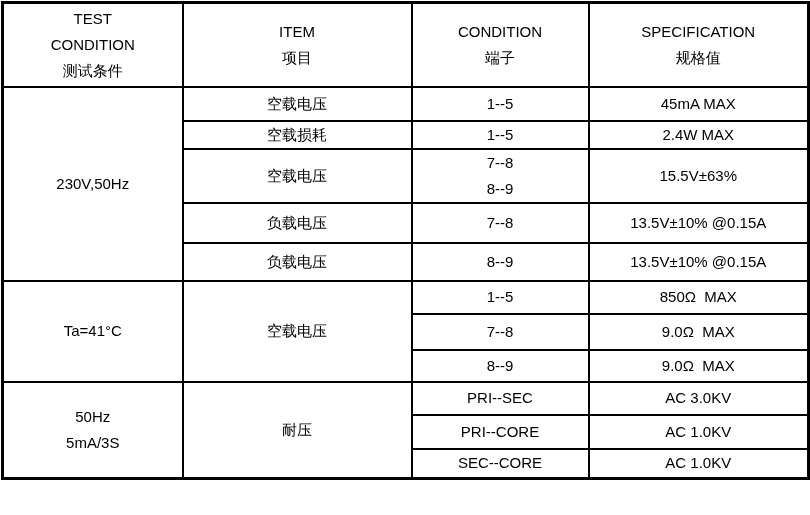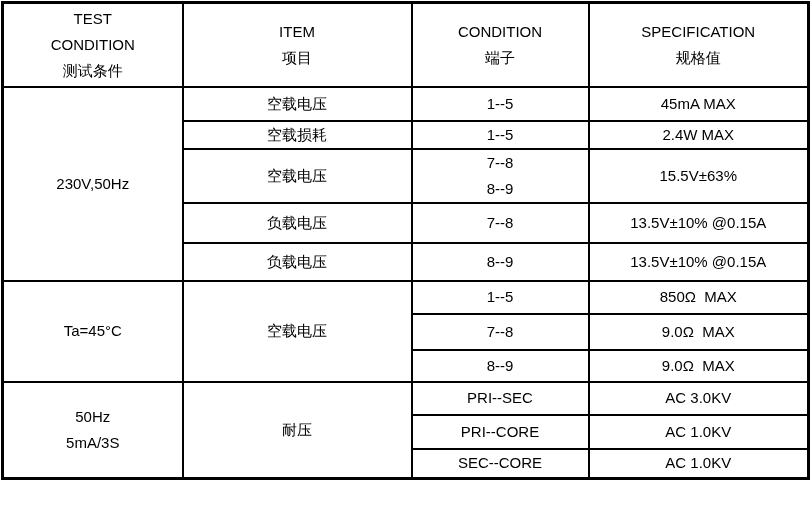--- a/index.html
+++ b/index.html
@@ -88,21 +88,21 @@
       <td>7--8</td>
       <td>13.5V±10% @0.15A</td>
     </tr>
     <tr class="r5">
       <td>负载电压</td>
       <td>8--9</td>
       <td>13.5V±10% @0.15A</td>
     </tr>
 
     <tr class="r6">
-      <td rowspan="3">Ta=45°C</td>
+      <td rowspan="3">Ta=41°C</td>
       <td rowspan="3">空载电压</td>
       <td>1--5</td>
       <td>850Ω  MAX</td>
     </tr>
     <tr class="r7">
       <td>7--8</td>
       <td>9.0Ω  MAX</td>
     </tr>
     <tr class="r8">
       <td>8--9</td>

